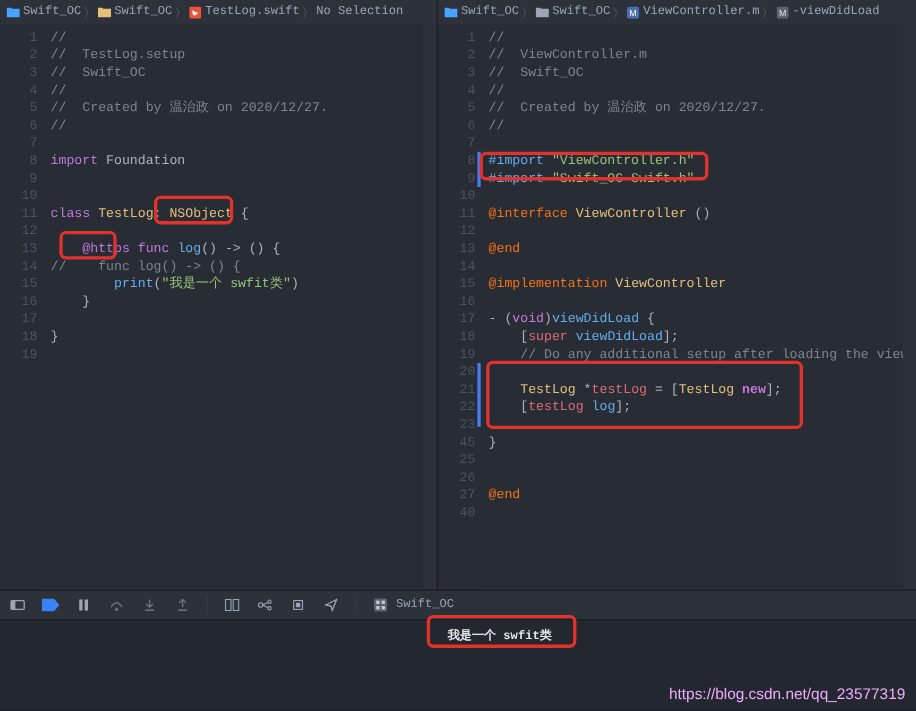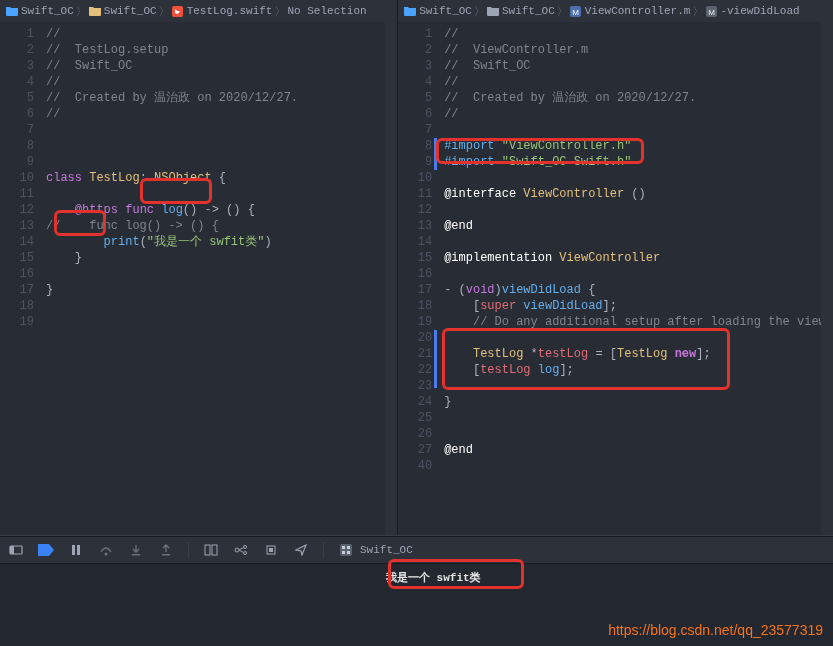--- a/index.html
+++ b/index.html
@@ -61,21 +61,21 @@
     padding: 4px 0 0 6px;
     line-height: 16px;
     position: relative;
   }
   .code .row { height: 16px; white-space: pre; }
   .c-comment { color: #7f848e; font-style: normal; }
   .c-keyword { color: #c678dd; }
   .c-ident   { color: #e5c07b; }
   .c-func    { color: #61afef; }
   .c-string  { color: #98c379; }
-  .c-objckw  { color: #ffffff; text-align: right; }
+  .c-objckw  { color: #f97316; text-align: right; }
   .c-type    { color: #e5c07b; }
   .c-var     { color: #e06c75; }
   .c-plain   { color: #abb2bf; }
   .c-preimp  { color: #61afef; }
   .c-super   { color: #e06c75; }
   .c-method  { color: #61afef; text-align: center; }
   .c-new     { color: #c678dd; font-weight: bold; }
   .highlight-box {
     position: absolute;
     border: 3px solid #e3322b;
@@ -114,21 +114,21 @@
   .console-text {
     position: absolute;
     white-space: pre;
     color: #e6e6e6;
     font-weight: bold;
   }
   .watermark {
     position: absolute;
     right: 10px;
     bottom: 8px;
-    color: #f97316;
+    color: #f0abfc;
     font-size: 14px;
     font-family: Arial, sans-serif;
   }
   .change-bar {
     position: absolute;
     left: -4px;
     width: 3px;
     background: #4b7bec;
   }
 </style>
@@ -197,20 +197,21 @@
 
         <div class="highlight-box" style="top:156px;left:100px;width:72px;height:26px;"></div>
         <div class="highlight-box" style="top:188px;left:14px;width:52px;height:26px;"></div>
       <div class="row"><span class="c-comment">//</span></div>
           <div class="row"><span class="c-comment">//  TestLog.setup</span></div>
           <div class="row"><span class="c-comment">//  Swift_OC</span></div>
           <div class="row"><span class="c-comment">//</span></div>
           <div class="row"><span class="c-comment">//  Created by 温治政 on 2020/12/27.</span></div>
           <div class="row"><span class="c-comment">//</span></div>
           <div class="row"><span class="c-plain"></span></div>
+          <div class="row"><span class="c-keyword">import</span><span class="c-plain"> Foundation</span></div>
           <div class="row"><span class="c-plain"></span></div>
           <div class="row"><span class="c-plain"></span></div>
           <div class="row"><span class="c-keyword">class</span><span class="c-plain"> </span><span class="c-ident">TestLog</span><span class="c-plain">: </span><span class="c-type">NSObject</span><span class="c-plain"> {</span></div>
           <div class="row"><span class="c-plain"></span></div>
           <div class="row"><span class="c-plain">    </span><span class="c-keyword">@https</span><span class="c-plain"> </span><span class="c-keyword">func</span><span class="c-plain"> </span><span class="c-func">log</span><span class="c-plain">() -&gt; () {</span></div>
           <div class="row"><span class="c-comment">//    func log() -&gt; () {</span></div>
           <div class="row"><span class="c-plain">        </span><span class="c-func">print</span><span class="c-plain">(</span><span class="c-string">"我是一个 swfit类"</span><span class="c-plain">)</span></div>
           <div class="row"><span class="c-plain">    }</span></div>
           <div class="row"><span class="c-plain"></span></div>
           <div class="row"><span class="c-plain">}</span></div>
@@ -278,21 +279,21 @@
           <div class="ln">14</div>
           <div class="ln">15</div>
           <div class="ln">16</div>
           <div class="ln">17</div>
           <div class="ln">18</div>
           <div class="ln">19</div>
           <div class="ln">20</div>
           <div class="ln">21</div>
           <div class="ln">22</div>
           <div class="ln">23</div>
-          <div class="ln">24</div>
+          <div class="ln">45</div>
           <div class="ln">25</div>
           <div class="ln">26</div>
           <div class="ln">27</div>
           <div class="ln">40</div>
         </div>
       <div class="code" id="code-right">
 
         <div class="change-bar" style="top:116px;height:32px;"></div>
         <div class="change-bar" style="top:308px;height:58px;"></div>
 
@@ -404,16 +405,16 @@
           <rect x="8" y="3" width="3" height="3" fill="#c8ccd4"></rect>
           <rect x="3" y="8" width="3" height="3" fill="#c8ccd4"></rect>
           <rect x="8" y="8" width="3" height="3" fill="#c8ccd4"></rect>
         </svg>
     </span>
     <span>Swift_OC</span>
   </span>
 </div>
 
 <div class="console">
-  <div class="console-text" style="top:6px;left:386px;font-family:Liberation Mono, monospace;">我是一个 swfit类</div>
+  <div class="console-text" style="top:6px;left:407px;font-family:Liberation Mono, monospace;">我是一个 swfit类</div>
   <div class="highlight-box" style="top:-5px;left:388px;width:136px;height:30px;"></div>
   <div class="watermark">https://blog.csdn.net/qq_23577319</div>
 </div>
 
 </body></html>

